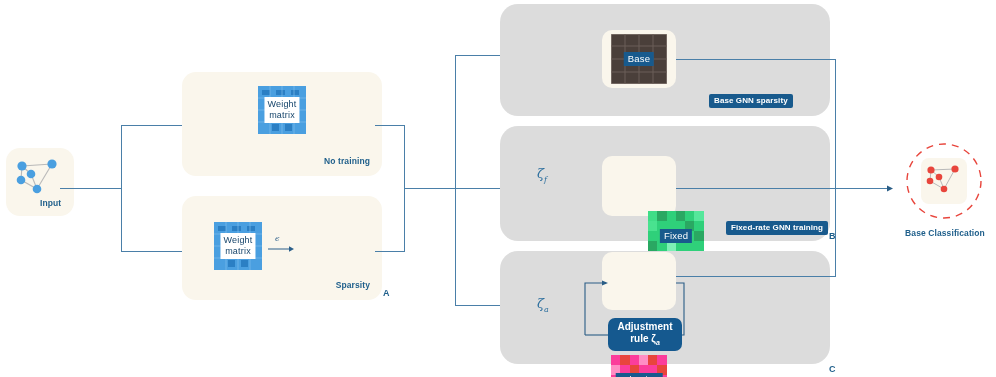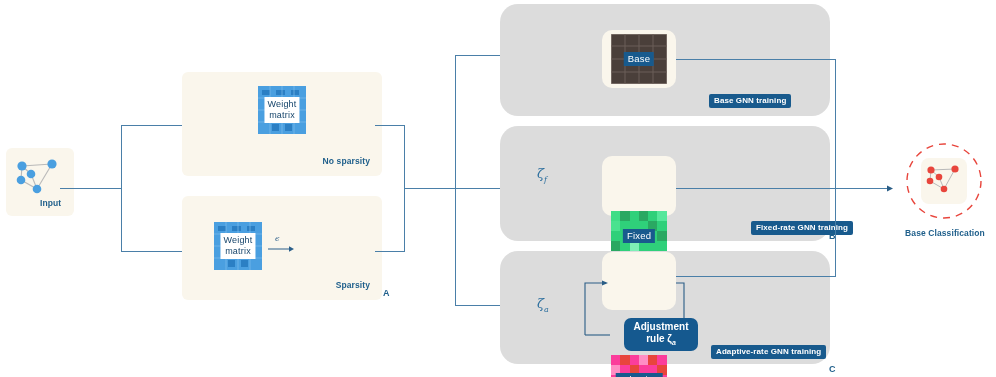--- a/index.html
+++ b/index.html
@@ -3,21 +3,21 @@
 <meta charset="utf-8">
 <style>
   html,body{margin:0;padding:0;background:#ffffff;}
   body{width:996px;height:377px;overflow:hidden;
        font-family:"Liberation Sans","DejaVu Sans",sans-serif;}
   #stage{position:relative;width:996px;height:377px;}
 
   .abs{position:absolute;}
 
   
-  .cream{background:#faf6ec;border-radius:6px;}
+  .cream{background:#faf6ec;border-radius:14px;}
   .grey{background:#dcdcdc;border-radius:18px;}
 
   
   .lbl-plain{color:#1f5f8b;font-size:8.5px;font-weight:bold;letter-spacing:.1px;}
   .lbl-chip{background:#185a8d;color:#ffffff;font-size:8px;font-weight:bold;
             padding:2px 5px 3px 5px;border-radius:2px;white-space:nowrap;letter-spacing:.1px;}
   .lbl-sec{color:#1f5f8b;font-size:9px;font-weight:bold;}
   .zeta{color:#2d6f9e;font-size:13px;font-style:italic;font-family:"DejaVu Serif",serif;}
   .zeta sub{font-size:8px;font-style:italic;}
 
@@ -30,21 +30,21 @@
                 text-align:center;font-size:9px;}
 
   
   .ln{background:#4a7fa8;}
   .lnh{height:1px;}
   .lnv{width:1px;}
 
   
   .bluebox{background:#15598f;color:#ffffff;border-radius:7px;
            font-size:10px;font-weight:bold;text-align:center;
-           display:flex;align-items:center;justify-content:center;line-height:12px;margin-left:16px;}
+           display:flex;align-items:center;justify-content:center;line-height:12px;}
 
   .epsilon{color:#2b5f8a;font-size:8px;font-style:italic;font-family:"DejaVu Serif",serif;}
 </style>
 </head>
 <body>
 
 <div id="stage">
 
   <div class="abs cream" style="left:6px;top:148px;width:68px;height:68px;">
     <svg width="68" height="68" viewBox="0 0 68 68">
@@ -84,21 +84,21 @@
           <line x1="0" y1="12" x2="48" y2="12"></line>
             <line x1="0" y1="24" x2="48" y2="24"></line>
             <line x1="0" y1="36" x2="48" y2="36"></line>
         </g>
       </svg>
       <span class="mtag onwhite">
         <span>Weight</span><br>
         <span>matrix</span>
       </span>
     </div>
-    <div class="abs lbl-plain" style="right:12px;bottom:10px;">No sparsity</div>
+    <div class="abs lbl-plain" style="right:12px;bottom:10px;">No training</div>
   </div>
 
   <div class="abs cream" style="left:182px;top:196px;width:200px;height:104px;">
     <div class="abs matrix" style="left:32px;top:26px;width:48px;height:48px;background:#4a9fe0;">
       <svg width="48" height="48" viewBox="0 0 48 48">
         <rect x="0" y="0" width="48" height="48" fill="#4a9fe0"></rect>
         <rect x="4" y="4" width="8" height="5" fill="#2b7fc4"></rect>
         <rect x="18" y="4" width="9" height="5" fill="#2b7fc4"></rect>
         <rect x="33" y="4" width="8" height="5" fill="#2b7fc4"></rect>
         <rect x="14" y="38" width="7" height="7" fill="#2b7fc4"></rect>
@@ -150,46 +150,46 @@
         <line x1="14" y1="0" x2="14" y2="50"></line>
           <line x1="28" y1="0" x2="28" y2="50"></line>
           <line x1="42" y1="0" x2="42" y2="50"></line>
         <line x1="0" y1="12" x2="56" y2="12"></line>
           <line x1="0" y1="25" x2="56" y2="25"></line>
           <line x1="0" y1="38" x2="56" y2="38"></line>
       </g>
     </svg>
     <span class="mtag onblue">Base</span>
   </div>
-  <div class="abs lbl-chip" style="left:709px;top:94px;">Base GNN training</div>
+  <div class="abs lbl-chip" style="left:709px;top:94px;">Base GNN sparsity</div>
   <div class="abs ln lnh" style="left:676px;top:59px;width:160px;"></div>
 
   <div class="abs grey" style="left:500px;top:126px;width:330px;height:115px;"></div>
   <div class="abs zeta" style="left:537px;top:166px;">
     <span>ζ</span><sub>f</sub>
   </div>
   <div class="abs cream" style="left:602px;top:156px;width:74px;height:60px;border-radius:10px;"></div>
-  <div class="abs matrix" style="left:611px;top:161px;width:56px;height:50px;">
+  <div class="abs matrix" style="left:648px;top:161px;width:56px;height:50px;">
     <svg width="56" height="50" viewBox="0 0 56 50">
       <rect x="0" y="0" width="56" height="50" fill="#2fd07a"></rect>
       <rect x="0" y="0" width="9" height="10" fill="#3fdd87"></rect>
       <rect x="9" y="0" width="10" height="10" fill="#2aa862"></rect>
       <rect x="28" y="0" width="9" height="10" fill="#2aa862"></rect>
       <rect x="46" y="0" width="10" height="10" fill="#55e79b"></rect>
       <rect x="0" y="10" width="9" height="10" fill="#49e28f"></rect>
       <rect x="37" y="10" width="9" height="10" fill="#2aa862"></rect>
       <rect x="46" y="20" width="10" height="10" fill="#2aa862"></rect>
       <rect x="0" y="30" width="9" height="10" fill="#2aa862"></rect>
       <rect x="19" y="30" width="9" height="10" fill="#7df0b6"></rect>
       <rect x="9" y="40" width="10" height="10" fill="#2aa862"></rect>
       <rect x="37" y="40" width="9" height="10" fill="#2aa862"></rect>
     </svg>
     <span class="mtag onblue">Fixed</span>
   </div>
-  <div class="abs lbl-chip" style="left:726px;top:221px;margin-left:25px;">Fixed-rate GNN training</div>
+  <div class="abs lbl-chip" style="left:726px;top:221px;">Fixed-rate GNN training</div>
   <div class="abs ln lnh" style="left:676px;top:188px;width:160px;"></div>
   <div class="abs lbl-sec" style="left:829px;top:231px;">B</div>
 
   <div class="abs grey" style="left:500px;top:251px;width:330px;height:113px;"></div>
   <div class="abs zeta" style="left:537px;top:296px;">
     <span>ζ</span><sub>a</sub>
   </div>
   <div class="abs cream" style="left:602px;top:252px;width:74px;height:58px;border-radius:10px;"></div>
   <div class="abs matrix" style="left:611px;top:255px;width:56px;height:50px;">
     <svg width="56" height="50" viewBox="0 0 56 50">
@@ -217,21 +217,20 @@
     <path d="M88 57.5 L82 60 L88 62.5 Z" fill="#2a5d86"></path>
   </svg>
 
   <div class="abs bluebox" style="left:608px;top:318px;width:74px;height:33px;">
     <span>
       <span>Adjustment</span><br>
       <span>rule ζ</span><sub style="font-size:7px;font-style:italic;">a</sub>
     </span>
   </div>
 
-  <div class="abs lbl-chip" style="left:711px;top:345px;">Adaptive-rate GNN training</div>
   <div class="abs lbl-sec" style="left:829px;top:364px;">C</div>
 
   <div class="abs ln lnh" style="left:676px;top:276px;width:160px;"></div>
 
   <div class="abs ln lnv" style="left:835px;top:59px;height:218px;"></div>
   <svg class="abs" style="left:835px;top:183px;" width="62" height="11" viewBox="0 0 62 11">
     <line x1="0" y1="5.5" x2="52" y2="5.5" stroke="#4a7fa8" stroke-width="1"></line>
     <path d="M52 2.6 L58 5.5 L52 8.4 Z" fill="#2a5d86"></path>
   </svg>
 

